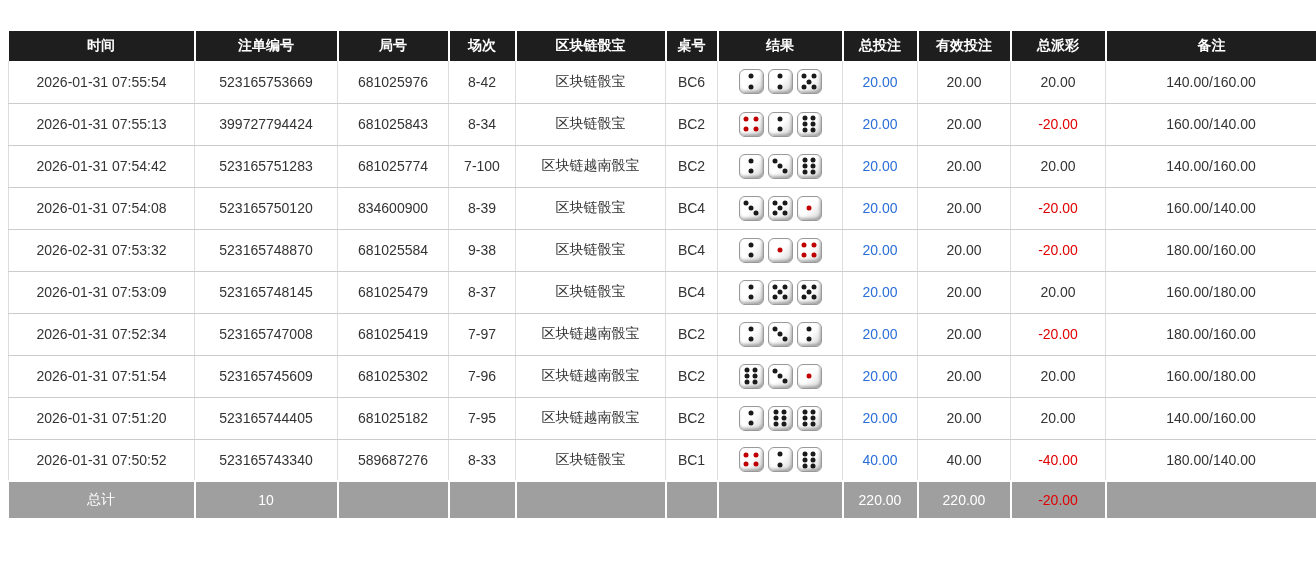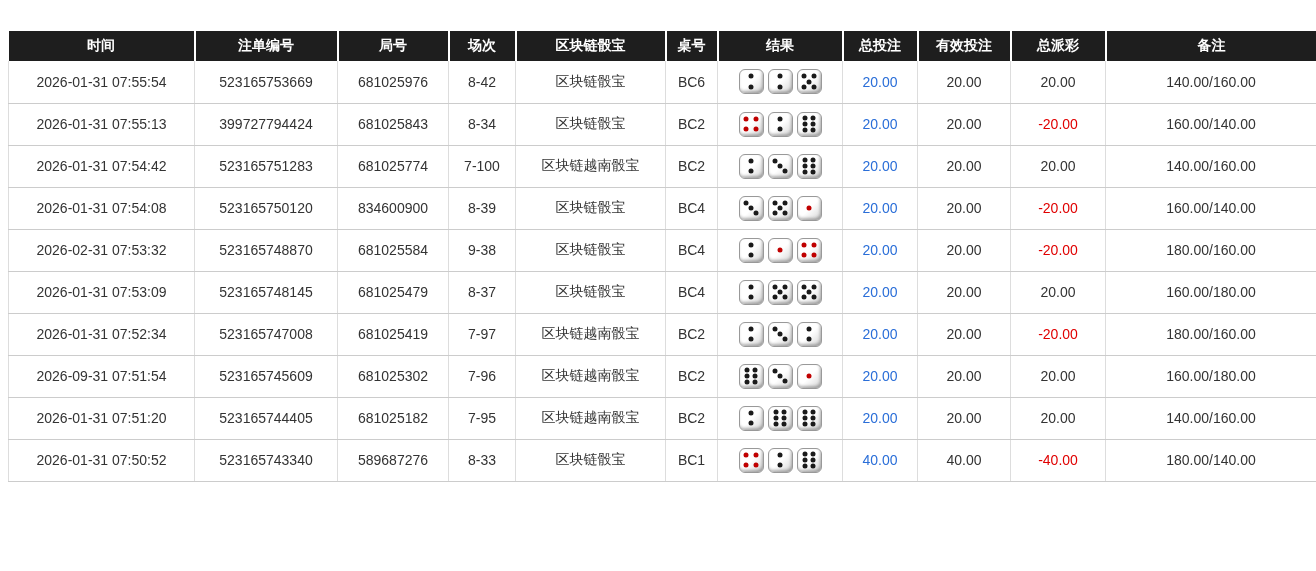--- a/index.html
+++ b/index.html
@@ -196,21 +196,21 @@
     <td>7-97</td>
     <td>区块链越南骰宝</td>
     <td>BC2</td>
     <td><span class="die"><span class="pip" style="left: 50%; top: 27%;"></span><span class="pip" style="left: 50%; top: 73%;"></span></span><span class="die"><span class="pip" style="left: 28%; top: 28%;"></span><span class="pip" style="left: 50%; top: 50%;"></span><span class="pip" style="left: 72%; top: 72%;"></span></span><span class="die"><span class="pip" style="left: 50%; top: 27%;"></span><span class="pip" style="left: 50%; top: 73%;"></span></span></td>
     <td class="bet-link">20.00</td>
     <td>20.00</td>
     <td class="neg">-20.00</td>
     <td>180.00/160.00</td>
   </tr>
       <tr>
-    <td>2026-09-31 07:51:54</td>
+    <td>2026-01-31 07:51:54</td>
     <td>523165745609</td>
     <td>681025302</td>
     <td>7-96</td>
     <td>区块链越南骰宝</td>
     <td>BC2</td>
     <td><span class="die"><span class="pip" style="left: 33%; top: 25%;"></span><span class="pip" style="left: 67%; top: 25%;"></span><span class="pip" style="left: 33%; top: 50%;"></span><span class="pip" style="left: 67%; top: 50%;"></span><span class="pip" style="left: 33%; top: 75%;"></span><span class="pip" style="left: 67%; top: 75%;"></span></span><span class="die"><span class="pip" style="left: 28%; top: 28%;"></span><span class="pip" style="left: 50%; top: 50%;"></span><span class="pip" style="left: 72%; top: 72%;"></span></span><span class="die"><span class="pip red" style="left: 50%; top: 50%;"></span></span></td>
     <td class="bet-link">20.00</td>
     <td>20.00</td>
     <td>20.00</td>
     <td>160.00/180.00</td>
@@ -236,14 +236,27 @@
     <td>区块链骰宝</td>
     <td>BC1</td>
     <td><span class="die"><span class="pip red" style="left: 30%; top: 30%;"></span><span class="pip red" style="left: 70%; top: 30%;"></span><span class="pip red" style="left: 30%; top: 70%;"></span><span class="pip red" style="left: 70%; top: 70%;"></span></span><span class="die"><span class="pip" style="left: 50%; top: 27%;"></span><span class="pip" style="left: 50%; top: 73%;"></span></span><span class="die"><span class="pip" style="left: 33%; top: 25%;"></span><span class="pip" style="left: 67%; top: 25%;"></span><span class="pip" style="left: 33%; top: 50%;"></span><span class="pip" style="left: 67%; top: 50%;"></span><span class="pip" style="left: 33%; top: 75%;"></span><span class="pip" style="left: 67%; top: 75%;"></span></span></td>
     <td class="bet-link">40.00</td>
     <td>40.00</td>
     <td class="neg">-40.00</td>
     <td>180.00/140.00</td>
   </tr>
     </tbody>
   <tfoot>
+    <tr>
+      <td>总计</td>
+      <td>10</td>
+      <td></td>
+      <td></td>
+      <td></td>
+      <td></td>
+      <td></td>
+      <td>220.00</td>
+      <td>220.00</td>
+      <td class="neg">-20.00</td>
+      <td></td>
+    </tr>
   </tfoot>
 </table>
 
 </body></html>

